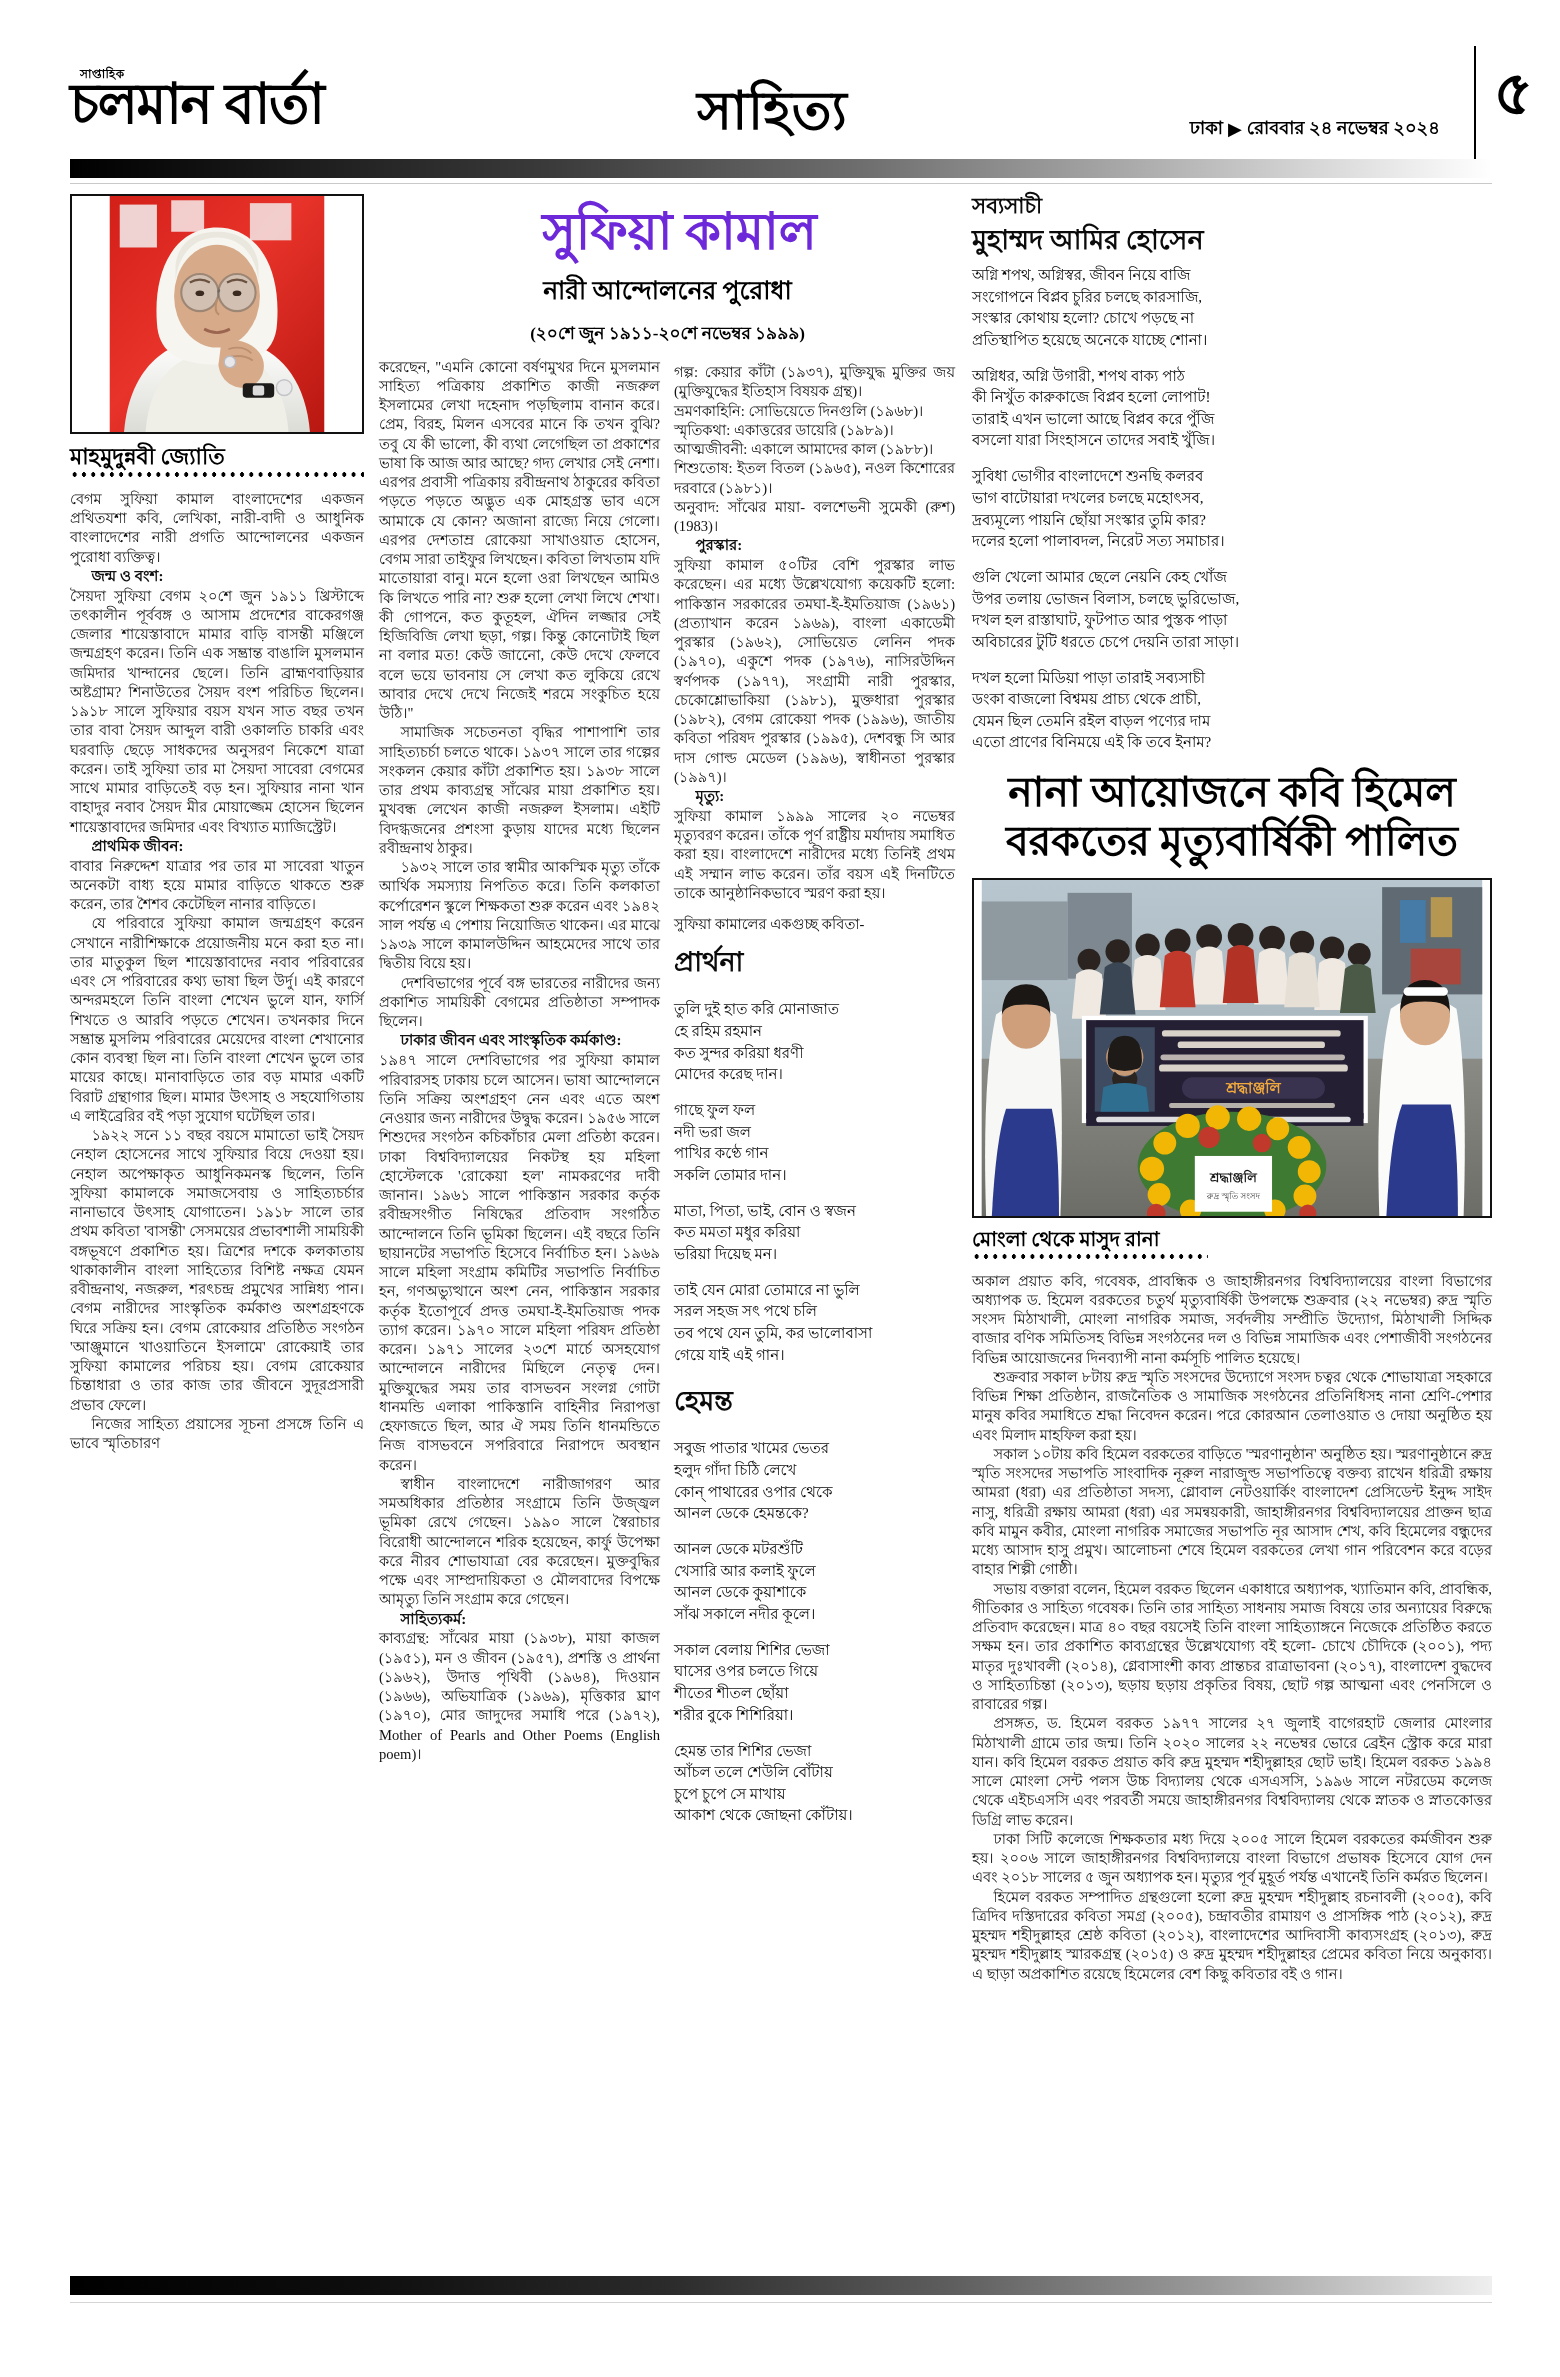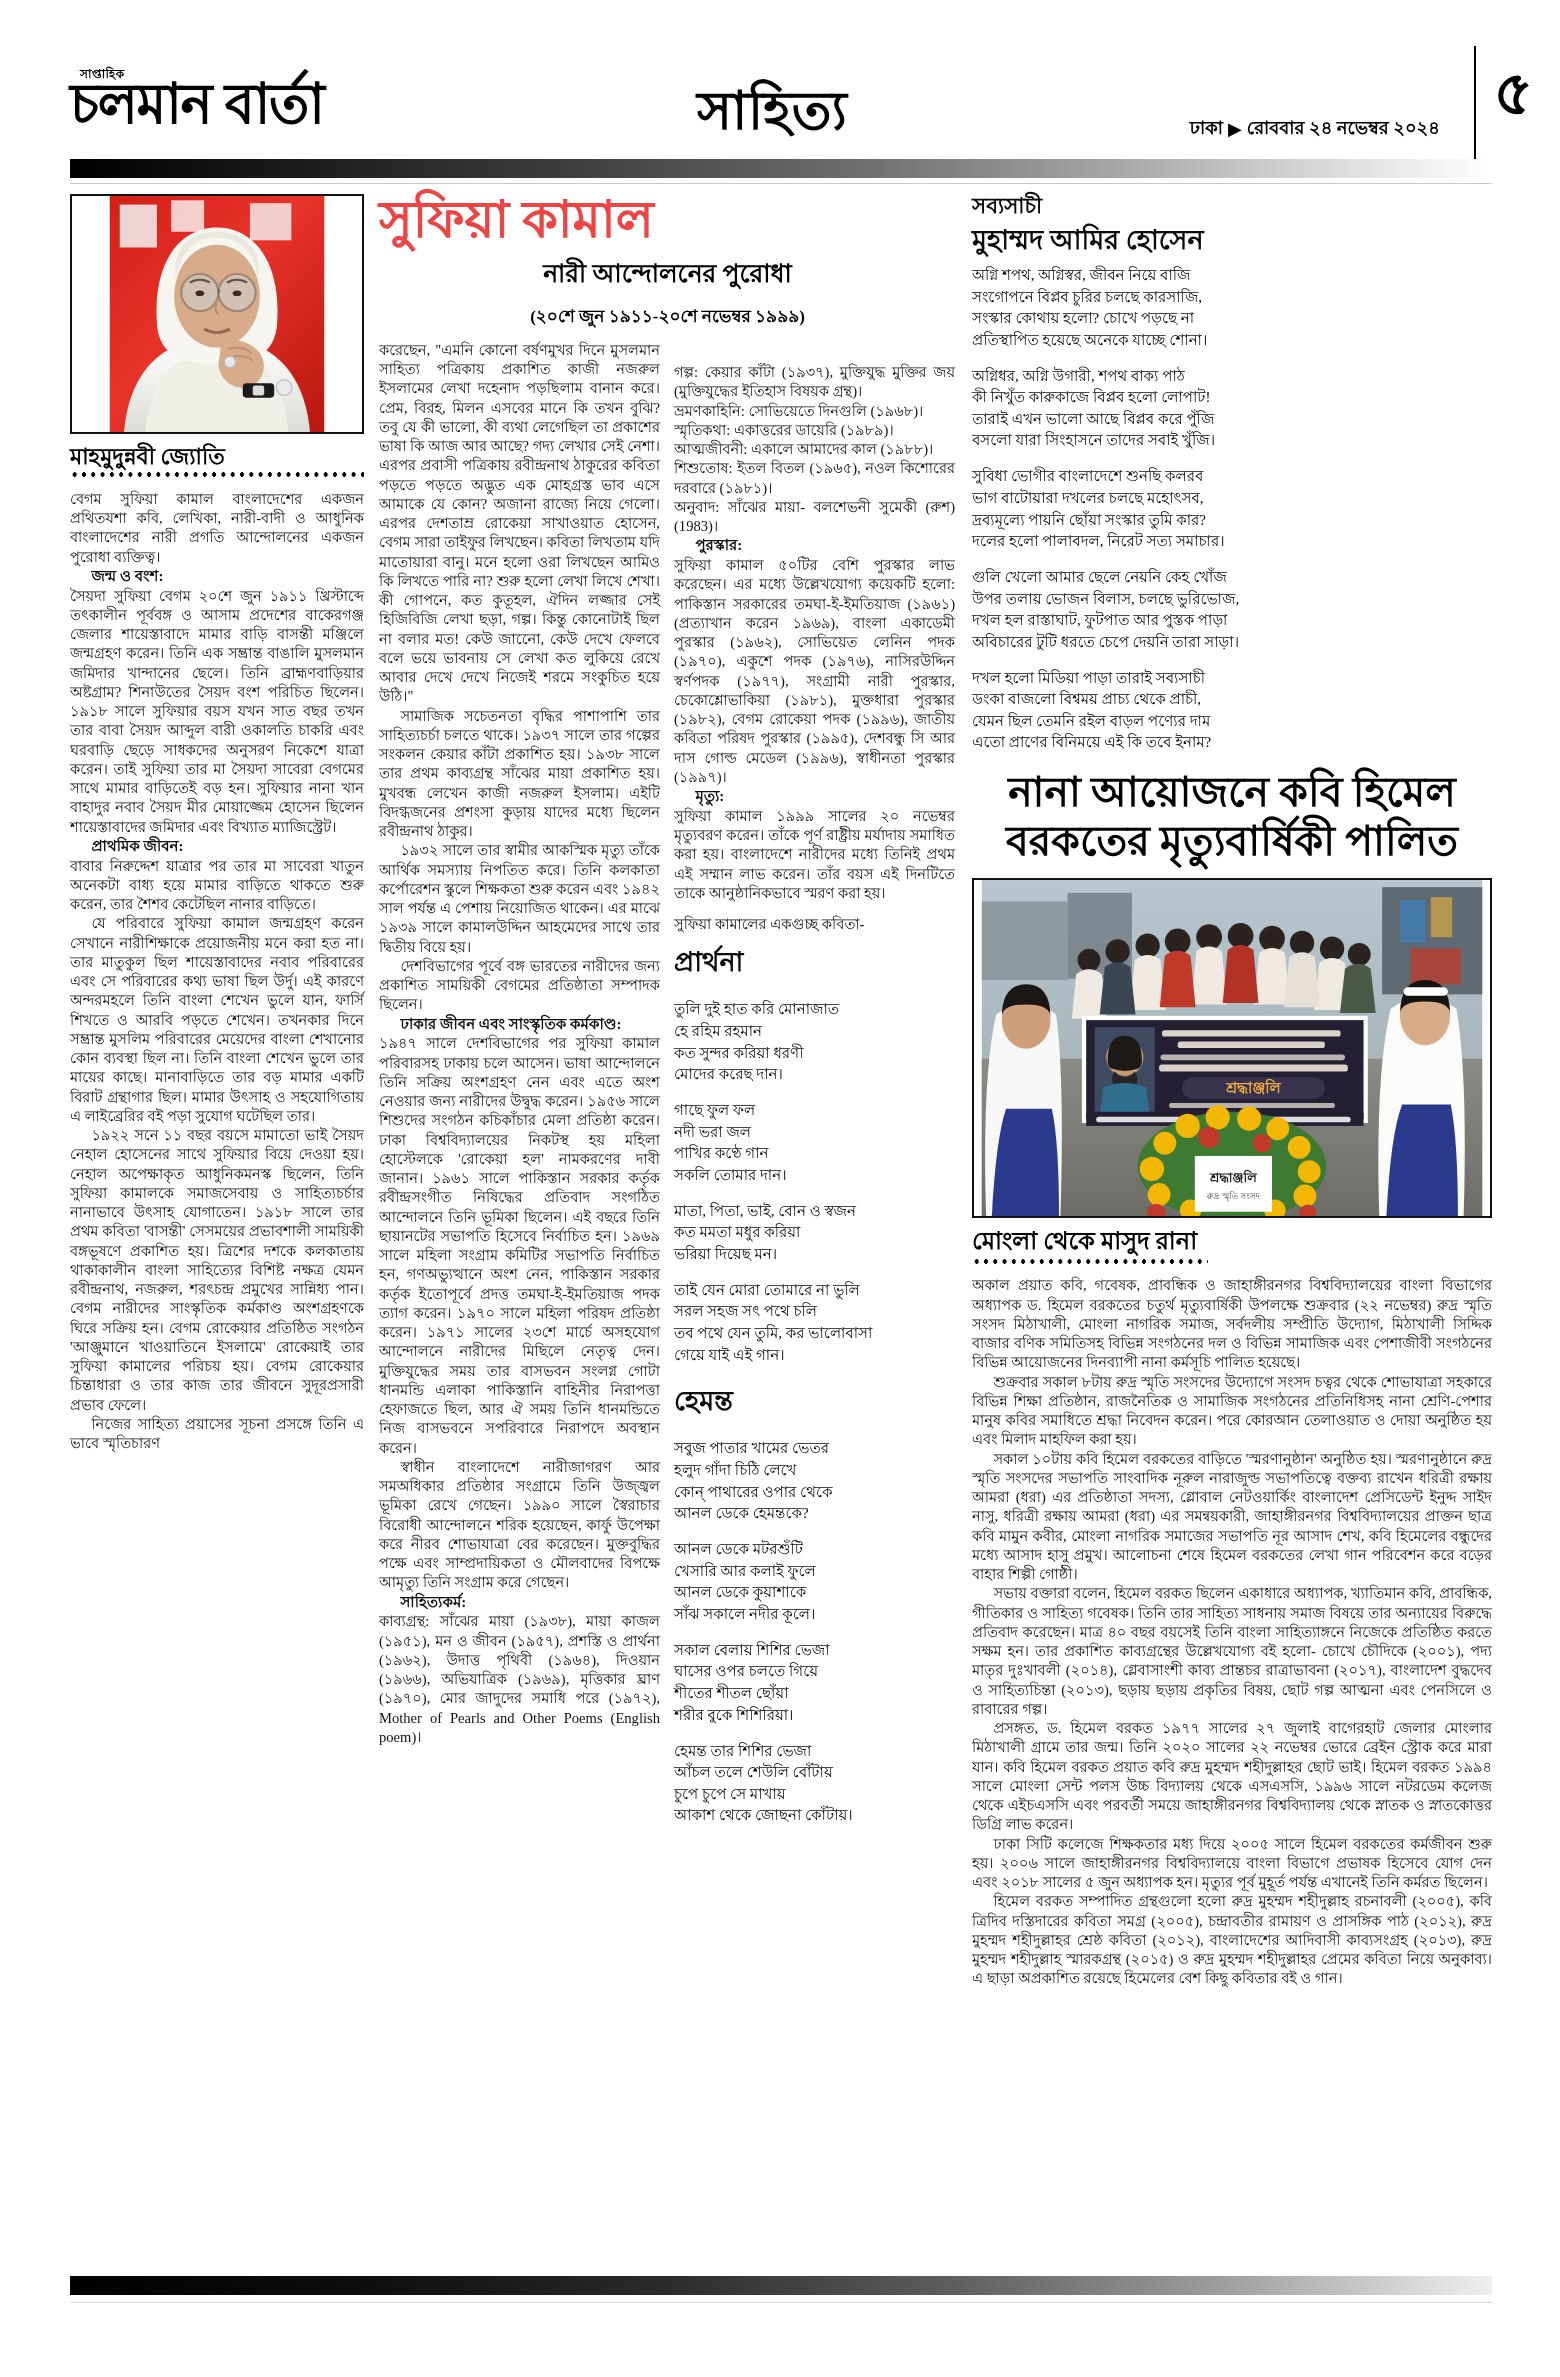--- a/index.html
+++ b/index.html
@@ -77,22 +77,22 @@
     font-size:22px;font-weight:700;margin:10px 0 0 0;color:#000;line-height:1.15;
   }
   .dotrule{
     margin:2.1px 0 11.4px 0;height:7.1px;
     background-image:radial-gradient(circle,#000 38%,transparent 40%);
     background-size:9.3px 7.1px;background-repeat:repeat-x;
   }
 
   
   .headline{
-    font-size:51px;font-weight:700;line-height:1.04;
-    margin:0;color:#ef4444;letter-spacing:0px;
+    text-align:center;font-size:51px;font-weight:700;line-height:1.04;
+    margin:12px;color:#6d28d9;letter-spacing:0px;
   }
   .subtitle{
     text-align:center;font-size:25px;font-weight:700;margin:7.1px 0 0 0;color:#000;
   }
   .lifespan{
     text-align:center;font-size:17px;font-weight:700;margin:5.7px 0 10px 0;color:#000;
   }
 
   .headline2{
     text-align:center;font-size:41px;font-weight:700;line-height:1.18;
@@ -452,21 +452,21 @@
               <circle cx="392" cy="368" r="13"></circle>
             <circle cx="244" cy="466" r="13"></circle>
               <circle cx="456" cy="466" r="12"></circle>
           </g>
           <rect x="298" y="386" width="108" height="78" fill="#ffffff"></rect>
           <text x="352" y="422" font-family="'Liberation Sans',sans-serif" font-size="18" font-weight="bold" fill="#1a1a1a" text-anchor="middle">শ্রদ্ধাঞ্জলি</text>
           <text x="352" y="446" font-family="'Liberation Sans',sans-serif" font-size="12" fill="#333" text-anchor="middle">রুদ্র স্মৃতি সংসদ</text>
         </svg>
       </div>
 
-      <div class="byline" style="font-size:24px;font-family:Liberation Serif, serif;">মোংলা থেকে মাসুদ রানা</div>
+      <div class="byline" style="font-size:20px;font-family:Liberation Serif, serif;">মোংলা থেকে মাসুদ রানা</div>
       <div class="dotrule" style="width:236px;"></div>
 
       <div class="body-text">
         <p class="noind">অকাল প্রয়াত কবি, গবেষক, প্রাবন্ধিক ও জাহাঙ্গীরনগর বিশ্ববিদ্যালয়ের বাংলা বিভাগের অধ্যাপক ড. হিমেল বরকতের চতুর্থ মৃত্যুবার্ষিকী উপলক্ষে শুক্রবার (২২ নভেম্বর) রুদ্র স্মৃতি সংসদ মিঠাখালী, মোংলা নাগরিক সমাজ, সর্বদলীয় সম্প্রীতি উদ্যোগ, মিঠাখালী সিদ্দিক বাজার বণিক সমিতিসহ বিভিন্ন সংগঠনের দল ও বিভিন্ন সামাজিক এবং পেশাজীবী সংগঠনের বিভিন্ন আয়োজনের দিনব্যাপী নানা কর্মসূচি পালিত হয়েছে।</p>
         <p>শুক্রবার সকাল ৮টায় রুদ্র স্মৃতি সংসদের উদ্যোগে সংসদ চত্বর থেকে শোভাযাত্রা সহকারে বিভিন্ন শিক্ষা প্রতিষ্ঠান, রাজনৈতিক ও সামাজিক সংগঠনের প্রতিনিধিসহ নানা শ্রেণি-পেশার মানুষ কবির সমাধিতে শ্রদ্ধা নিবেদন করেন। পরে কোরআন তেলাওয়াত ও দোয়া অনুষ্ঠিত হয় এবং মিলাদ মাহফিল করা হয়।</p>
         <p>সকাল ১০টায় কবি হিমেল বরকতের বাড়িতে 'স্মরণানুষ্ঠান' অনুষ্ঠিত হয়। স্মরণানুষ্ঠানে রুদ্র স্মৃতি সংসদের সভাপতি সাংবাদিক নূরুল নারাজুল্ড সভাপতিত্বে বক্তব্য রাখেন ধরিত্রী রক্ষায় আমরা (ধরা) এর প্রতিষ্ঠাতা সদস্য, গ্লোবাল নেটওয়ার্কিং বাংলাদেশ প্রেসিডেন্ট ইনুদ্দ সাইদ নাসু, ধরিত্রী রক্ষায় আমরা (ধরা) এর সমন্বয়কারী, জাহাঙ্গীরনগর বিশ্ববিদ্যালয়ের প্রাক্তন ছাত্র কবি মামুন কবীর, মোংলা নাগরিক সমাজের সভাপতি নূর আসাদ শেখ, কবি হিমেলের বন্ধুদের মধ্যে আসাদ হাসু প্রমুখ। আলোচনা শেষে হিমেল বরকতের লেখা গান পরিবেশন করে বড়ের বাহার শিল্পী গোষ্ঠী।</p>
         <p>সভায় বক্তারা বলেন, হিমেল বরকত ছিলেন একাধারে অধ্যাপক, খ্যাতিমান কবি, প্রাবন্ধিক, গীতিকার ও সাহিত্য গবেষক। তিনি তার সাহিত্য সাধনায় সমাজ বিষয়ে তার অন্যায়ের বিরুদ্ধে প্রতিবাদ করেছেন। মাত্র ৪০ বছর বয়সেই তিনি বাংলা সাহিত্যাঙ্গনে নিজেকে প্রতিষ্ঠিত করতে সক্ষম হন। তার প্রকাশিত কাব্যগ্রন্থের উল্লেখযোগ্য বই হলো- চোখে চৌদিকে (২০০১), পদ্য মাতৃর দুঃখাবলী (২০১৪), গ্লেবাসাংশী কাব্য প্রান্তচর রাত্রাভাবনা (২০১৭), বাংলাদেশ বুদ্ধদেব ও সাহিত্যচিন্তা (২০১৩), ছড়ায় ছড়ায় প্রকৃতির বিষয়, ছোট গল্প আত্মনা এবং পেনসিলে ও রাবারের গল্প।</p>
         <p>প্রসঙ্গত, ড. হিমেল বরকত ১৯৭৭ সালের ২৭ জুলাই বাগেরহাট জেলার মোংলার মিঠাখালী গ্রামে তার জন্ম। তিনি ২০২০ সালের ২২ নভেম্বর ভোরে ব্রেইন স্ট্রোক করে মারা যান। কবি হিমেল বরকত প্রয়াত কবি রুদ্র মুহম্মদ শহীদুল্লাহর ছোট ভাই। হিমেল বরকত ১৯৯৪ সালে মোংলা সেন্ট পলস উচ্চ বিদ্যালয় থেকে এসএসসি, ১৯৯৬ সালে নটরডেম কলেজ থেকে এইচএসসি এবং পরবর্তী সময়ে জাহাঙ্গীরনগর বিশ্ববিদ্যালয় থেকে স্নাতক ও স্নাতকোত্তর ডিগ্রি লাভ করেন।</p>
         <p>ঢাকা সিটি কলেজে শিক্ষকতার মধ্য দিয়ে ২০০৫ সালে হিমেল বরকতের কর্মজীবন শুরু হয়। ২০০৬ সালে জাহাঙ্গীরনগর বিশ্ববিদ্যালয়ে বাংলা বিভাগে প্রভাষক হিসেবে যোগ দেন এবং ২০১৮ সালের ৫ জুন অধ্যাপক হন। মৃত্যুর পূর্ব মুহূর্ত পর্যন্ত এখানেই তিনি কর্মরত ছিলেন।</p>
         <p>হিমেল বরকত সম্পাদিত গ্রন্থগুলো হলো রুদ্র মুহম্মদ শহীদুল্লাহ রচনাবলী (২০০৫), কবি ত্রিদিব দস্তিদারের কবিতা সমগ্র (২০০৫), চন্দ্রাবতীর রামায়ণ ও প্রাসঙ্গিক পাঠ (২০১২), রুদ্র মুহম্মদ শহীদুল্লাহর শ্রেষ্ঠ কবিতা (২০১২), বাংলাদেশের আদিবাসী কাব্যসংগ্রহ (২০১৩), রুদ্র মুহম্মদ শহীদুল্লাহ স্মারকগ্রন্থ (২০১৫) ও রুদ্র মুহম্মদ শহীদুল্লাহর প্রেমের কবিতা নিয়ে অনুকাব্য। এ ছাড়া অপ্রকাশিত রয়েছে হিমেলের বেশ কিছু কবিতার বই ও গান।</p>

